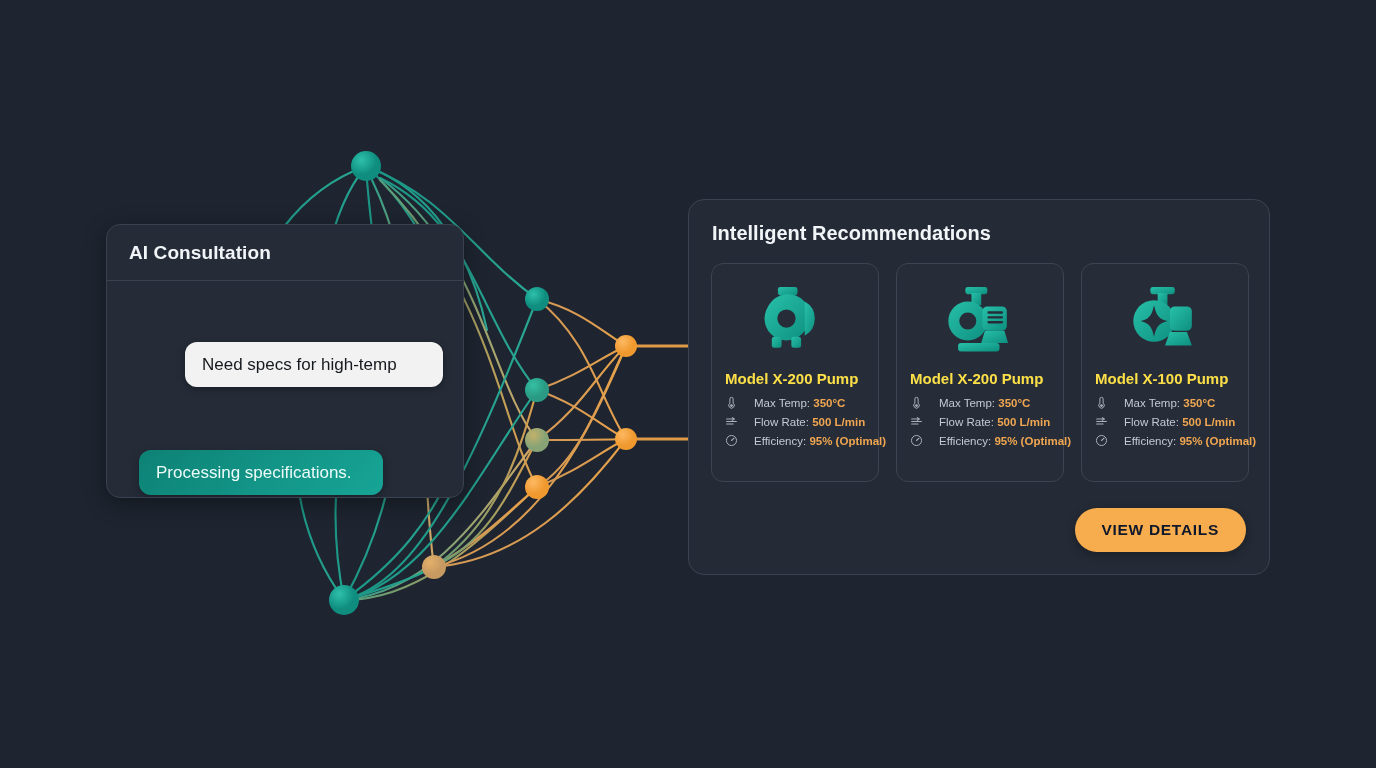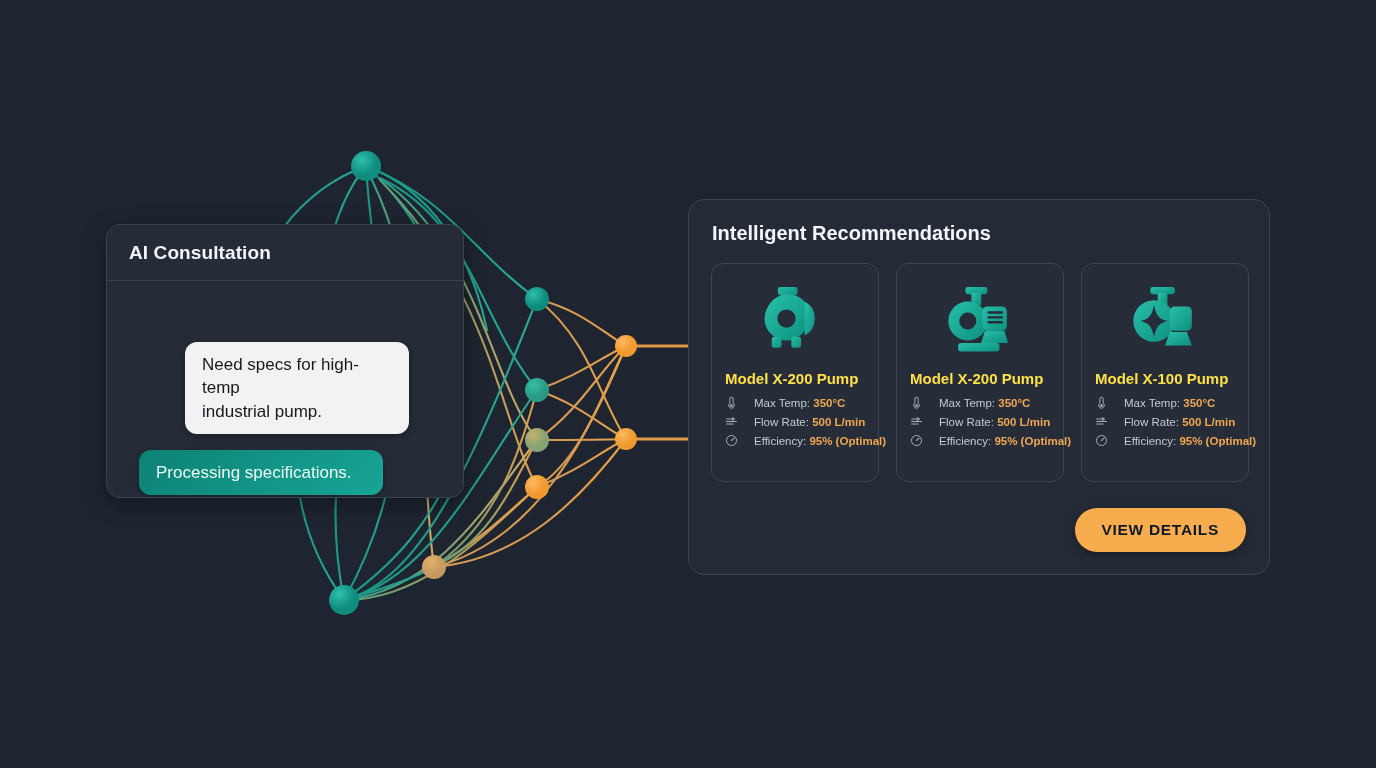--- a/index.html
+++ b/index.html
@@ -27,21 +27,21 @@
   #ai-header {
     height: 56px; display: flex; align-items: center;
     padding: 16px 22px;
     border-bottom: 1px solid #39424f;
   }
   #ai-title { color: #f2f5f8; font-size: 19px; font-weight: 600; letter-spacing: .1px; }
   #ai-body { position: relative; height: 218px; padding: 18px 20px; }
 
   .bubble { position: absolute; border-radius: 12px; line-height: 1.38; }
   .bubble-user {
-    left: 78px; top: 61px; width: 224px;
+    left: 78px; top: 61px; width: 258px;
     background: #f2f2f2; color: #16191e;
     font-size: 17px; padding: 11px 17px;
     box-shadow: 0 2px 7px rgba(0,0,0,.35);
   }
   .bubble-ai {
     left: 32px; top: 169px; width: 244px;
     background: linear-gradient(135deg, #0d8275 0%, #17a596 100%);
     color: #ecfbf8;
     font-size: 17px; padding: 11px 17px;
     box-shadow: 0 3px 10px rgba(0,0,0,.3);
@@ -193,21 +193,20 @@
     </g>
   </svg>
 
   <section id="ai-panel">
     <header id="ai-header">
       <h2 id="ai-title">AI Consultation</h2>
     </header>
     <div id="ai-body">
       <div class="bubble bubble-user">
         <span>Need specs for high-temp</span>
-        <span>industrial pump.</span>
       </div>
       <div class="bubble bubble-ai">
         <span>Processing specifications.</span>
       </div>
     </div>
   </section>
 
   <section id="rec-panel">
     <h2 id="rec-title">Intelligent Recommendations</h2>
 

